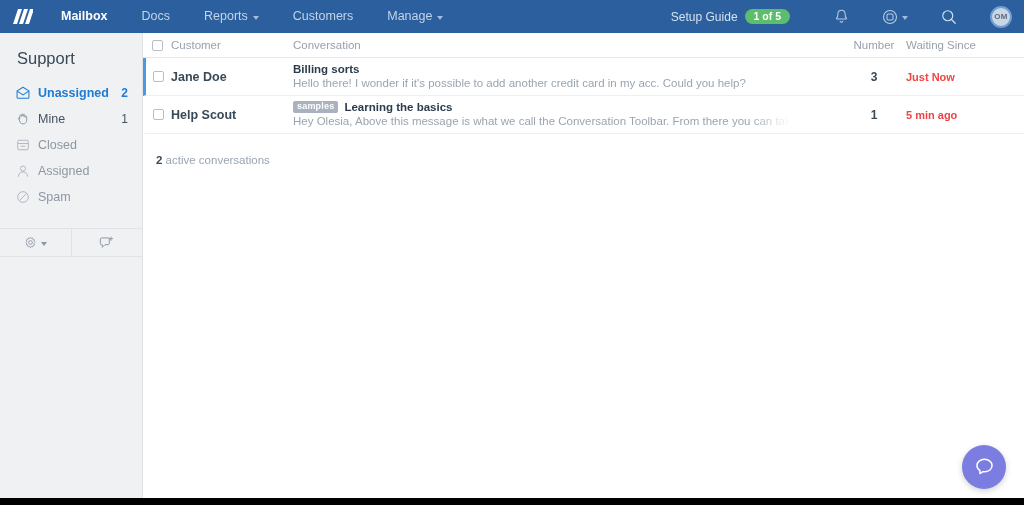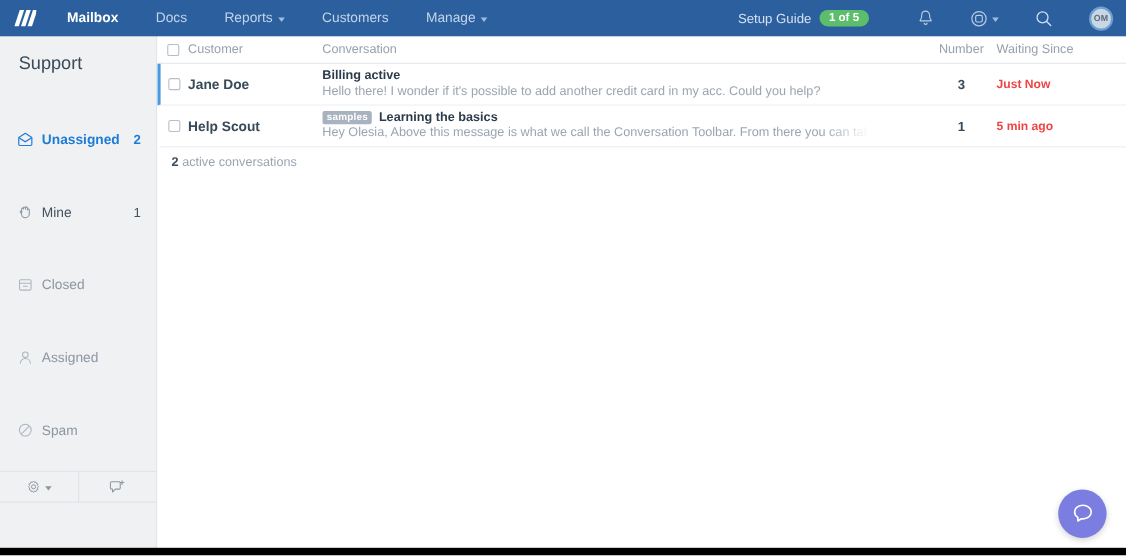--- a/index.html
+++ b/index.html
@@ -84,26 +84,25 @@
     position:relative;
   }
   .sidebar-title {
     font-size:16.5px;
     color:#384958;
     padding:16px 0 12px 17px;
     font-weight:normal;
   }
   .folder-list { padding-bottom:6px; }
   .folder {
-    display:flex; align-items:flex-start;
+    display:flex; align-items:center;
     height:26px;
     padding:0 14px 0 16px;
     cursor:pointer;
     font-size:12.5px;
-    margin-top:40px;
   }
   .folder .f-icon { width:22px; display:flex; align-items:center; }
   .folder .f-label { flex:1; color:#8d97a3; }
   .folder .f-count { color:#8d97a3; font-size:12px; }
   .folder.active .f-label { color:#1e7bd6; font-weight:bold; }
   .folder.active .f-count { color:#1e7bd6; font-weight:bold; }
   .folder.strong .f-label { color:#45525f; }
   .folder.strong .f-count { color:#45525f; }
 
   .sidebar-sep {
@@ -183,20 +182,21 @@
     -webkit-mask-image: linear-gradient(to right, #000 92%, transparent 100%);
             mask-image: linear-gradient(to right, #000 92%, transparent 100%);
   }
   .num-cell { font-size:12px; font-weight:bold; color:#384958; text-align:center; }
   .wait-cell { font-size:11px; font-weight:bold; color:#ef4444; }
 
   .list-footer {
     font-size:11.5px;
     color:#9aa5b1;
     padding:8px 0 0 13px;
+    margin-top:12px;
   }
   .list-footer b { color:#3b4b5a; }
 
   
   .beacon {
     position:absolute;
     right:18px; bottom:16px;
     width:44px;height:44px;border-radius:50%;
     background:#7b7ee0;
     display:flex;align-items:center;justify-content:center;
@@ -376,21 +376,21 @@
         <div class="col-wait">Waiting Since</div>
       </div>
 
       <div class="conv-row unread">
         <div class="col-check">
           <span class="chk"></span>
         </div>
         <div class="col-cust cust-name">Jane Doe</div>
         <div class="col-conv conv-cell">
           <div class="conv-subject">
-            <span>Billing active</span>
+            <span>Billing sorts</span>
           </div>
           <div class="conv-preview">Hello there! I wonder if it's possible to add another credit card in my acc. Could you help?</div>
         </div>
         <div class="col-num num-cell">3</div>
         <div class="col-wait wait-cell">Just Now</div>
       </div>
 
       <div class="conv-row">
         <div class="col-check">
           <span class="chk"></span>

